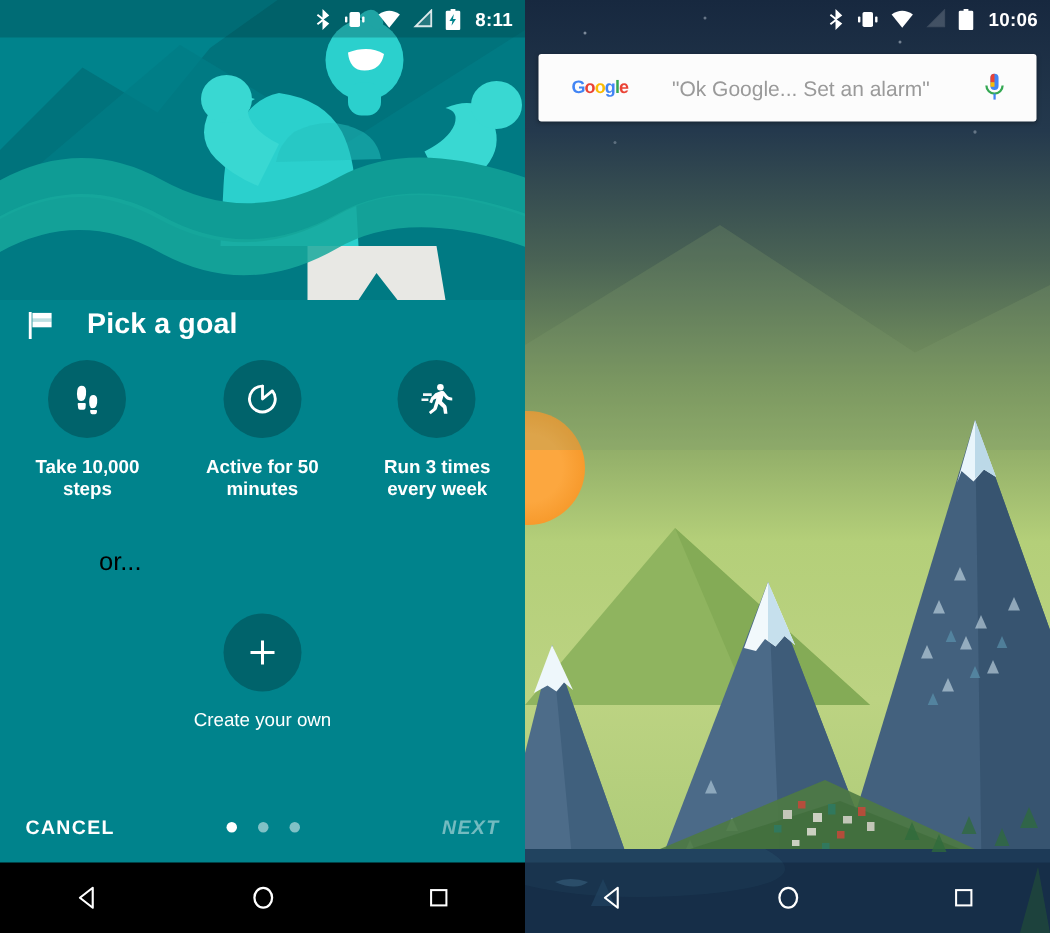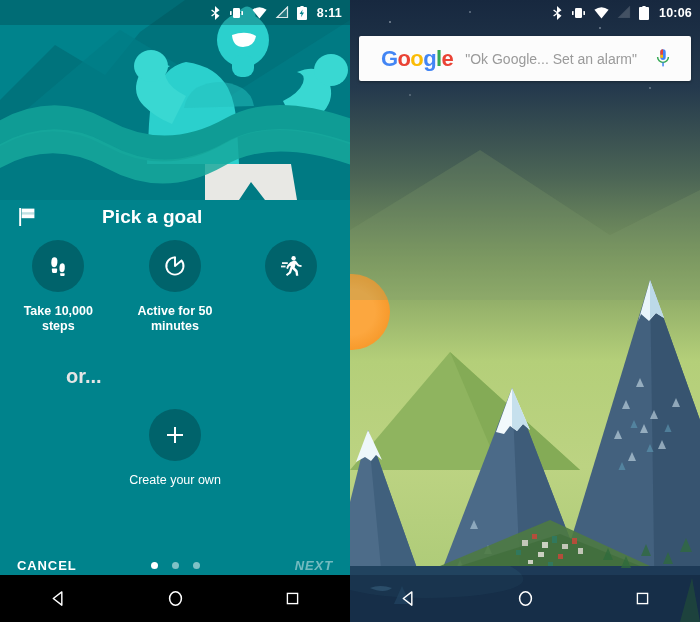--- a/index.html
+++ b/index.html
@@ -17,38 +17,38 @@
     padding-right:8px; z-index:40; color:#fff; }
   .left .statusbar { background:rgba(0,50,56,0.28); }
   .right .statusbar { background:transparent; }
   .sb-time { font-size:12.5px; font-weight:bold; letter-spacing:.2px; margin-left:2px; }
   .sb-ic { display:block; }
 
   
   .hero { position:absolute; top:0; left:0; width:350px; height:200px; overflow:hidden; }
 
   .goal-head { position:absolute; top:196px; left:0; width:392px; height:42px;
-     display:flex; align-items:center;gap:44px; }
+     display:flex; align-items:center; }
   .flag-ic { margin-left:16px; margin-right:20px; display:block; }
   .goal-title { color:#fff; font-size:19px; font-weight:bold; letter-spacing:.1px; }
 
   .goals { position:absolute; top:240px; left:0; width:350px; display:flex; }
   .goal { width:116.6px; display:flex; flex-direction:column; align-items:center;font-weight:bold; }
   .gcircle { width:52px; height:52px; border-radius:50%; background:#00636b;
      display:flex; align-items:center; justify-content:center; }
   .glabel { margin-top:12px; width:94px; text-align:center; color:#fff;
      font-size:12.5px; line-height:15px; }
 
-  .or { position:absolute; top:365px; left:66px; color:#e5e5e5;
-     font-size:20px; font-weight:bold; }
+  .or { position:absolute; top:365px; left:66px; color:#000000;
+     font-size:17px; font-weight:normal; }
   .own { position:absolute; top:409px; left:0; width:350px;
      display:flex; flex-direction:column; align-items:center; }
   .own .gcircle { width:52px; height:52px; }
 
-  .bottombar { position:absolute; bottom:33px; left:0; width:350px; height:48px;
+  .bottombar { position:absolute; bottom:47px; left:0; width:350px; height:48px;
      display:flex; align-items:center; }
   .cancel { position:absolute; left:17px; color:#fff; font-size:13px;
      font-weight:bold; letter-spacing:.9px; }
   .next { position:absolute; right:17px; color:rgba(255,255,255,.45);
      font-size:13px; font-weight:bold; letter-spacing:.9px;font-style:italic; }
   .dots { position:absolute; left:0; width:350px; display:flex;
      justify-content:center; gap:14px; }
   .dot { width:7px; height:7px; border-radius:50%; background:rgba(255,255,255,.5); }
   .dot.on { background:#fff; }
 
@@ -58,21 +58,21 @@
   .left .navbar { background:#000; }
   .right .navbar { background:rgba(8,20,40,0.30); }
 
   
   .right { background:#4d7c0f; }
   .wall { position:absolute; inset:0; width:350px; height:622px; }
 
   .searchbar { position:absolute; top:36px; left:9px; width:332px; height:45px;
      background:#fcfcfc; border-radius:2px; display:flex; align-items:center;
      box-shadow:0 1px 3px rgba(0,0,0,.35); z-index:20; }
-  .glogo { margin-left:22px; font-size:22px; font-weight:bold;
+  .glogo { margin-left:22px; font-size:12px; font-weight:bold;
      letter-spacing:-.6px; font-family:"Liberation Serif", serif;text-align:center; }
   .glogo span { font-family:"Liberation Sans", sans-serif; }
   .ghint { flex:1; text-align:center; color:#9a9a9a; font-size:14px;
      margin-left:-6px; }
   .mic { margin-right:20px; }
 </style>
 </head>
 <body>
 
 <div id="screen">
@@ -168,20 +168,21 @@
       </div>
       <div class="goal">
         <div class="gcircle">
           <svg width="24" height="24" viewBox="0 0 24 24" fill="#fff">
               <circle cx="14.6" cy="4.2" r="2.2"></circle>
               <path d="M11.2 8.2 L15 6.6 q1.4 -.5 2.3 .7 l2 2.6 q.7 .9 1.9 1 l1.3 .2 v1.9 l-1.8 -.2 q-1.9 -.2 -3 -1.6 l-1 -1.3 l-1.1 3.6 l2.5 2.5 q.6 .6 .7 1.5 l.5 4.3 H17 l-.6 -3.8 l-3.1 -2.9 l-1 3.2 q-.2 .7 -.8 1.2 l-3.4 2.6 l-1.2 -1.5 l3 -2.5 l2 -6.4 l-1.9 .8 l-1 2.4 l-1.8 -.7 l1.2 -3 q.3 -.7 1 -1 z"></path>
               <path d="M8.8 8.2 L3 8.2 v1.8 h5.8 z" opacity=".95"></path>
               <path d="M6.6 11.6 H2 v1.8 h4.6 z" opacity=".95"></path>
             </svg>
         </div>
+        <div class="glabel">Run 3 times every week</div>
       </div>
     </div>
 
     <div class="or">or...</div>
 
     <div class="own">
       <div class="gcircle">
         <svg width="24" height="24" viewBox="0 0 24 24" fill="#fff">
             <rect x="11" y="4" width="2" height="16"></rect>
             <rect x="4" y="11" width="16" height="2"></rect>

